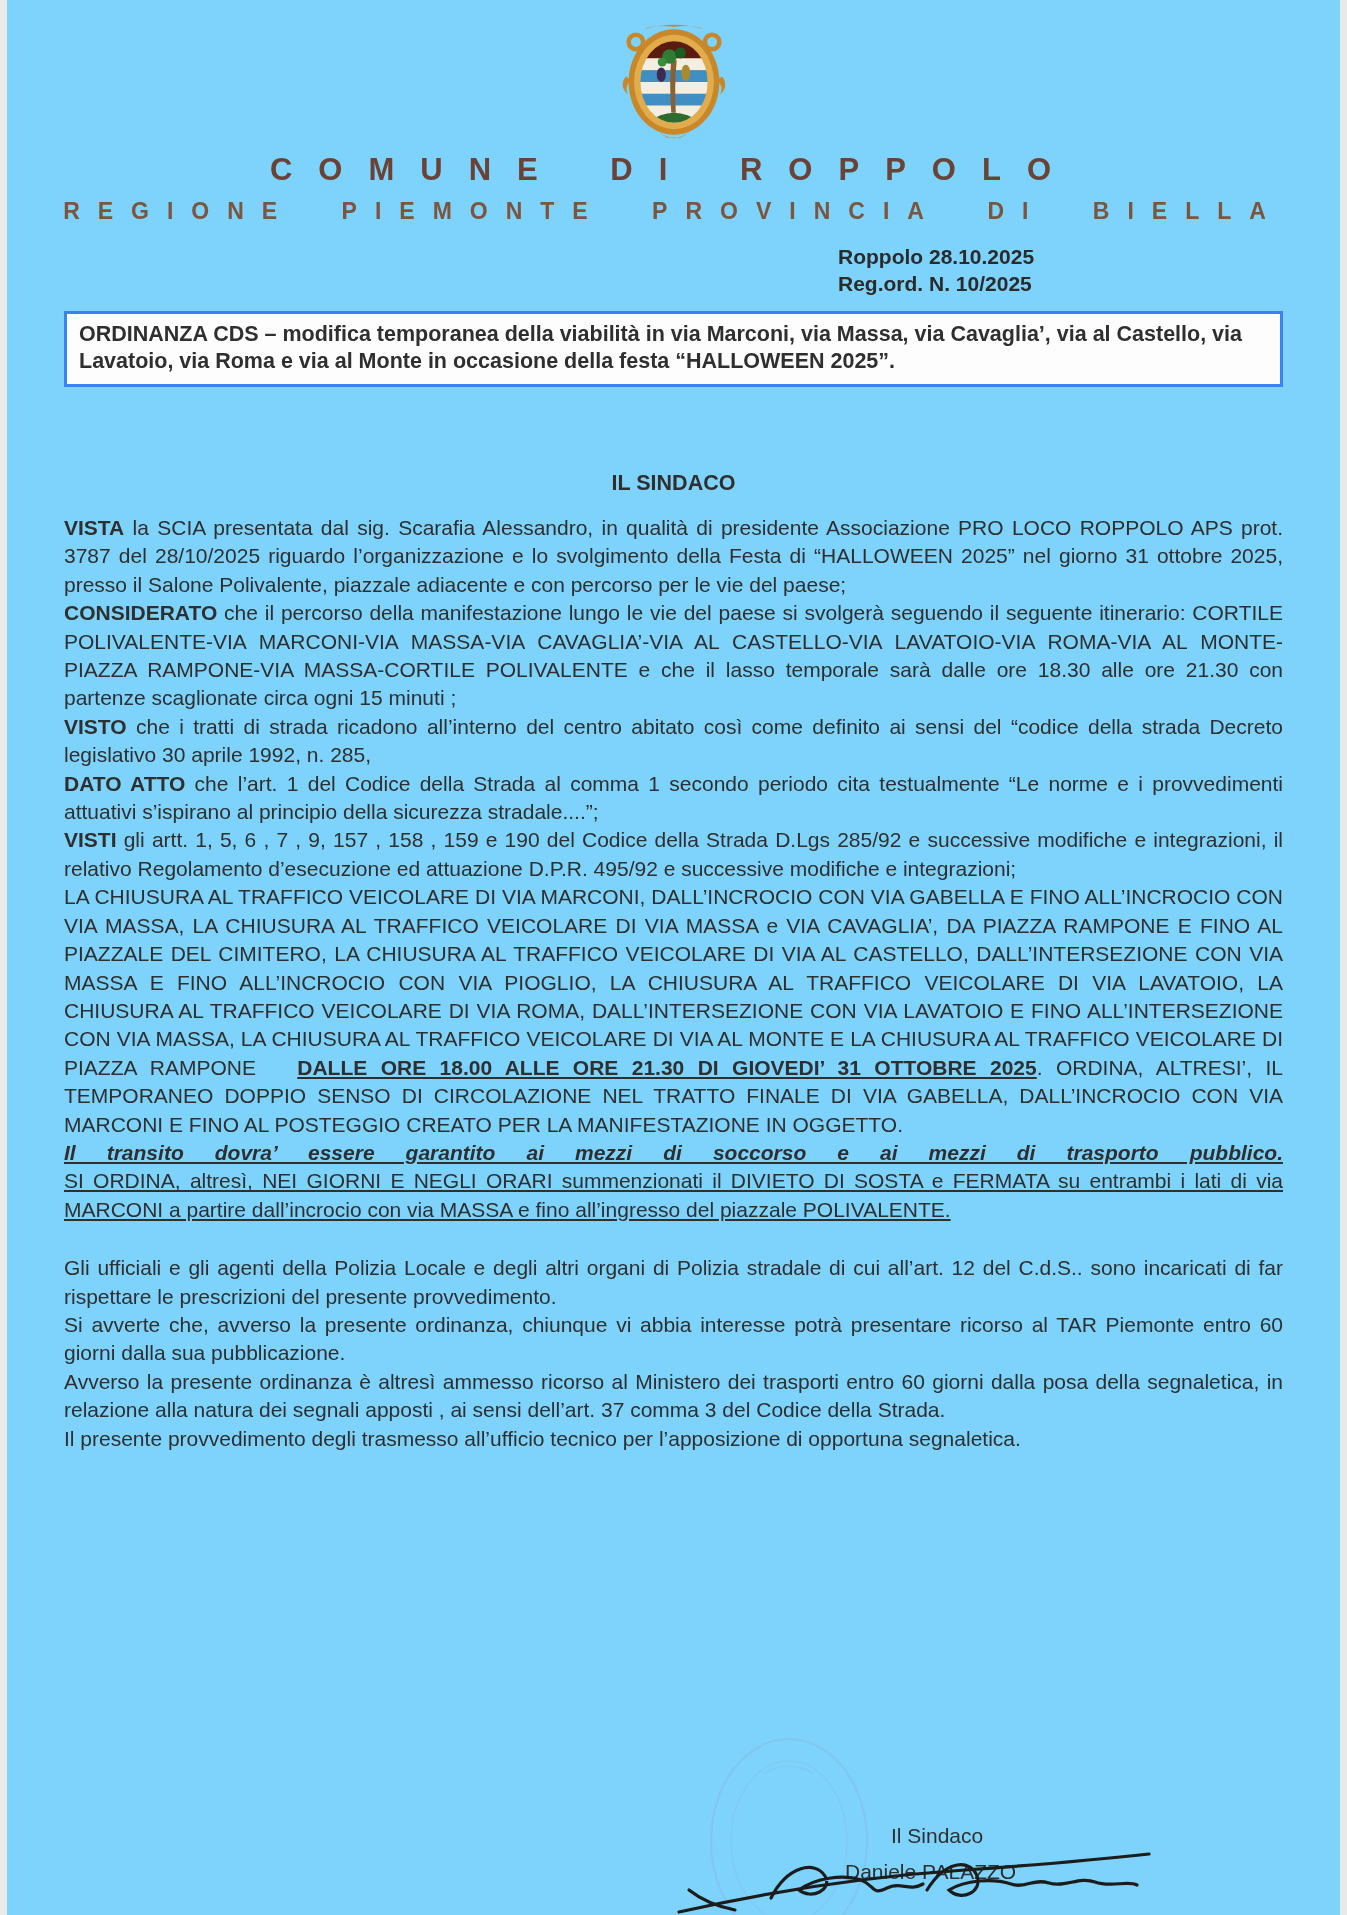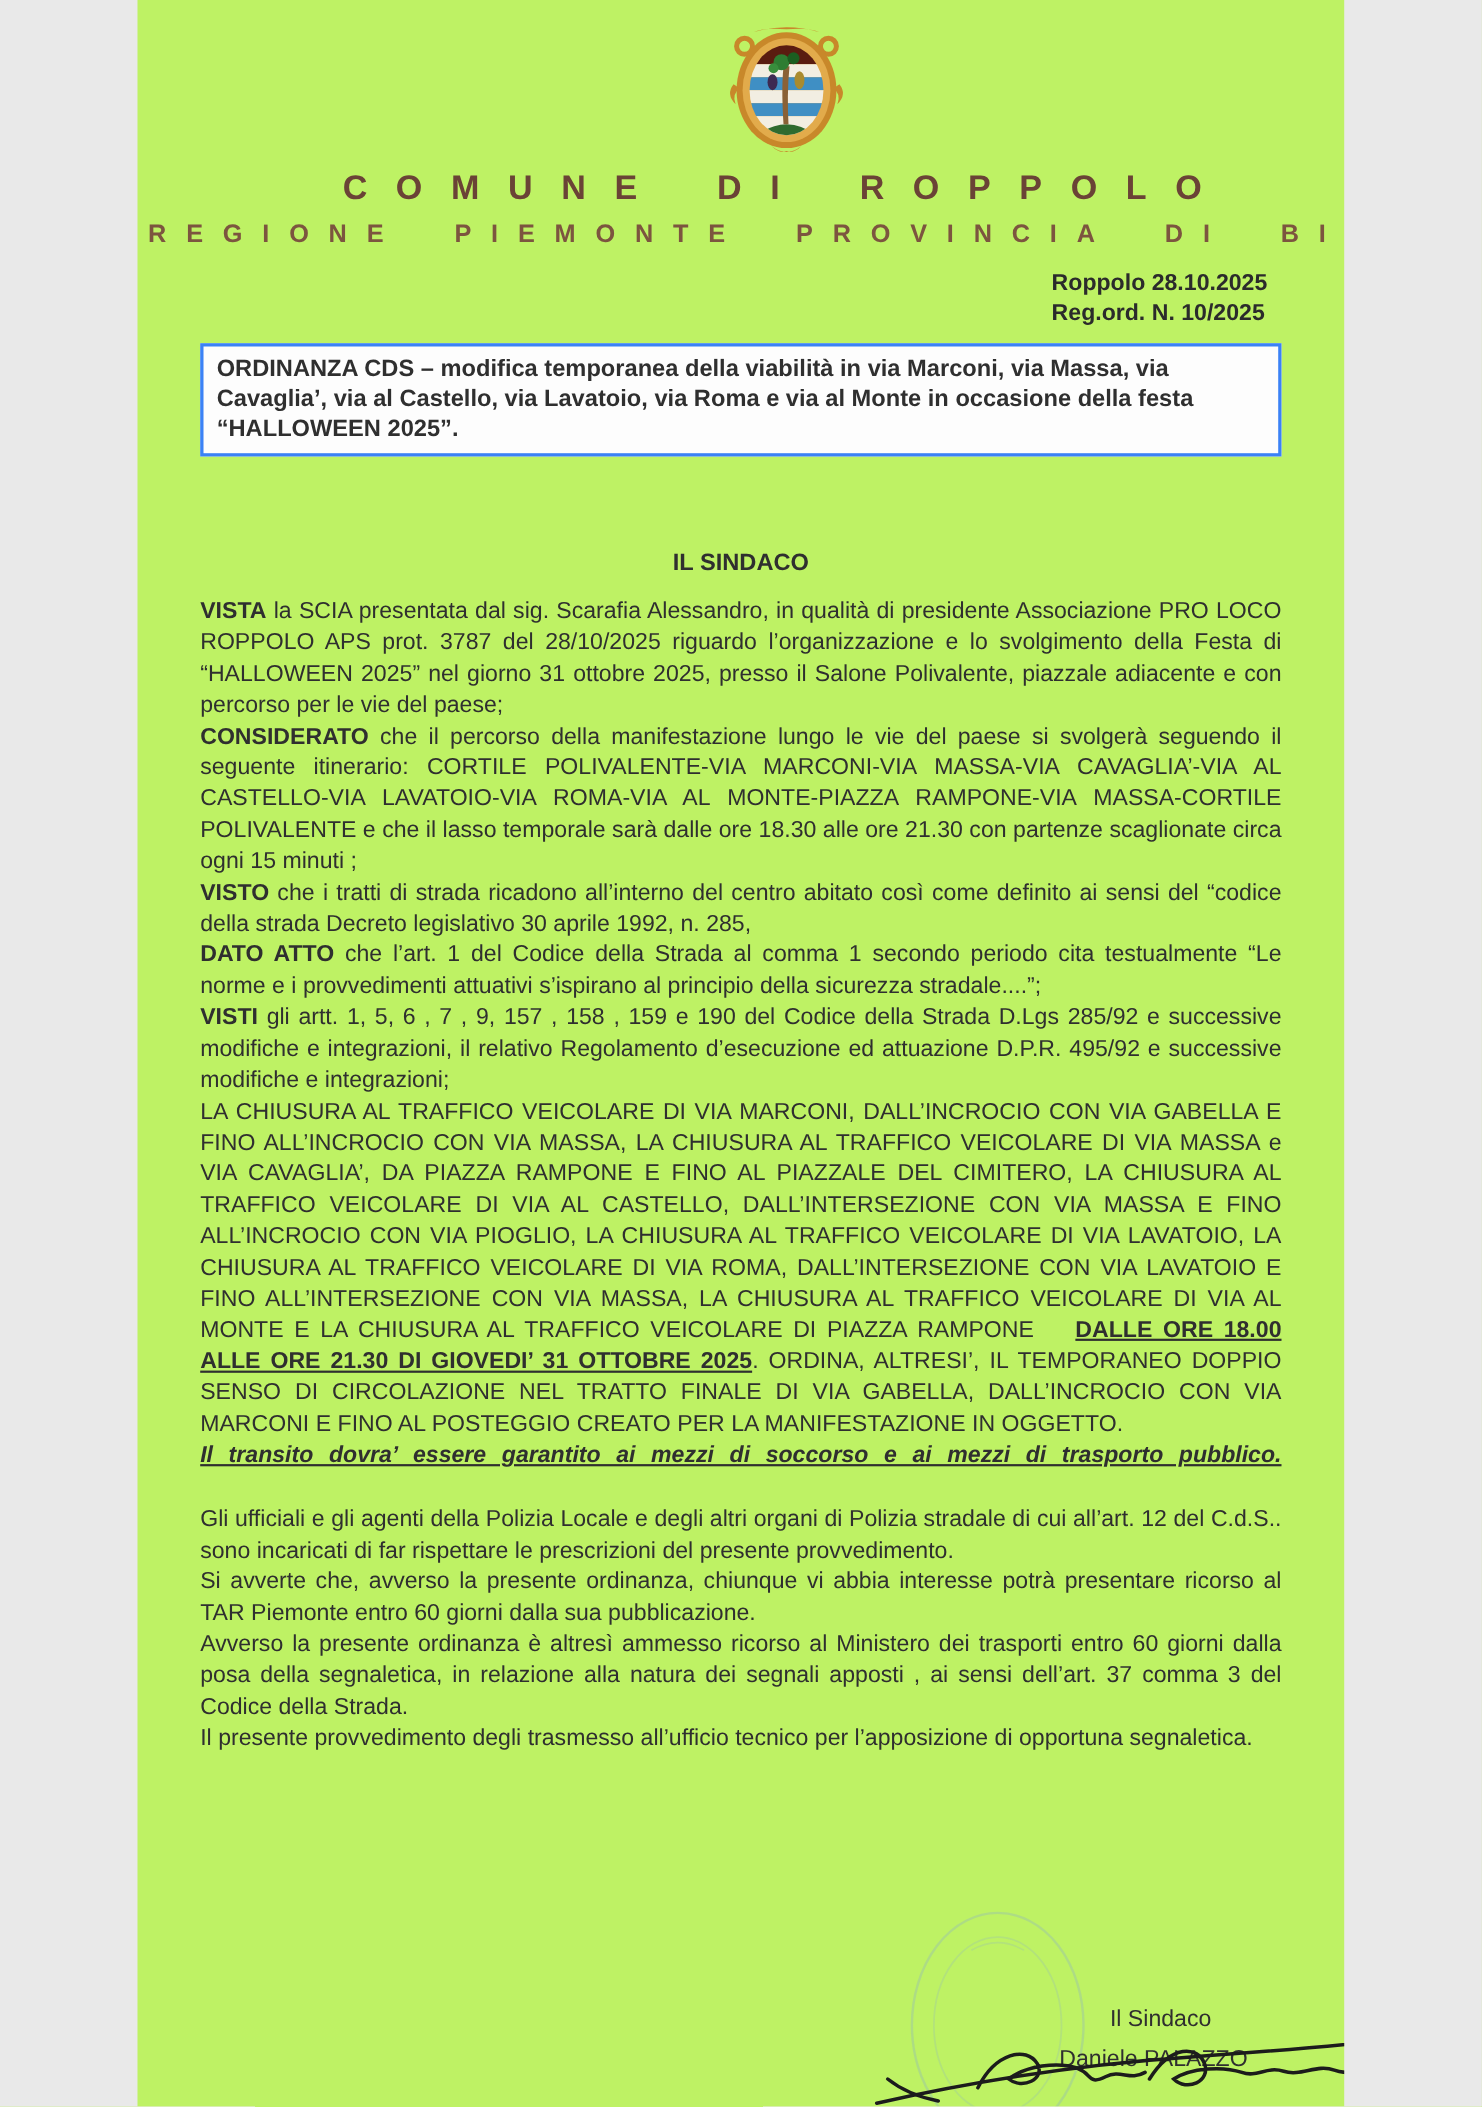--- a/index.html
+++ b/index.html
@@ -1,20 +1,20 @@
 <!DOCTYPE html>
 <html><head>
 <meta charset="utf-8">
 <style>
   html,body{margin:0;padding:0;background:#e9e9e9;}
   .page{
     position:relative;
-    width:1097px;height:1915px;
+    width:1333px;height:1915px;
     margin:0 auto;
-    background:#bef264;
+    background:#7dd3fc;
     overflow:hidden;
     font-family:"Liberation Sans",sans-serif;
     color:#2f2f2f;
   }
   
   .doc-header{padding-top:22px;text-align:center;}
   .crest-wrap{width:1180px;margin:0 auto;text-align:center;}
   .crest-wrap svg{display:inline-block;}
   .muni-line{
     width:1180px;margin:6px auto 0;
@@ -139,20 +139,21 @@
     <p class="premise"><span class="lead">CONSIDERATO</span><span> che il percorso della manifestazione lungo le vie del paese si svolgerà seguendo il seguente itinerario: CORTILE POLIVALENTE-VIA MARCONI-VIA MASSA-VIA CAVAGLIA’-VIA AL CASTELLO-VIA LAVATOIO-VIA ROMA-VIA AL MONTE-PIAZZA RAMPONE-VIA MASSA-CORTILE POLIVALENTE e che il lasso temporale sarà dalle ore 18.30 alle ore 21.30 con partenze scaglionate circa ogni 15 minuti ;</span></p>
     <p class="premise"><span class="lead">VISTO</span><span> che i tratti di strada ricadono all’interno del centro abitato così come definito ai sensi del “codice della strada Decreto  legislativo 30 aprile 1992, n. 285,</span></p>
     <p class="premise"><span class="lead">DATO ATTO</span><span> che l’art. 1 del Codice della Strada al comma 1 secondo periodo cita testualmente “Le norme e i provvedimenti attuativi s’ispirano al principio della sicurezza stradale....”;</span></p>
     <p class="premise"><span class="lead">VISTI</span><span> gli artt. 1, 5, 6 , 7 , 9, 157 , 158 , 159 e 190 del Codice della Strada D.Lgs 285/92 e successive modifiche e integrazioni, il relativo Regolamento d’esecuzione ed attuazione D.P.R. 495/92 e successive modifiche e integrazioni;</span></p>
   </div>
 
 
   <div class="content">
     <p class="ordina-body"><span>LA CHIUSURA AL TRAFFICO VEICOLARE DI VIA MARCONI, DALL’INCROCIO CON VIA GABELLA E FINO ALL’INCROCIO CON VIA MASSA, LA CHIUSURA AL TRAFFICO VEICOLARE DI VIA MASSA e VIA CAVAGLIA’, DA PIAZZA RAMPONE E FINO AL PIAZZALE DEL CIMITERO, LA CHIUSURA AL TRAFFICO VEICOLARE DI VIA AL CASTELLO, DALL’INTERSEZIONE CON VIA MASSA E FINO ALL’INCROCIO CON VIA PIOGLIO, LA CHIUSURA AL TRAFFICO VEICOLARE DI VIA LAVATOIO, LA CHIUSURA AL TRAFFICO VEICOLARE DI VIA ROMA, DALL’INTERSEZIONE CON VIA LAVATOIO E FINO ALL’INTERSEZIONE CON VIA MASSA, LA CHIUSURA AL TRAFFICO VEICOLARE DI VIA AL MONTE E LA CHIUSURA AL TRAFFICO VEICOLARE DI PIAZZA RAMPONE </span><span class="emph-hours">DALLE ORE 18.00 ALLE ORE 21.30 DI GIOVEDI’ 31 OTTOBRE 2025</span><span>. ORDINA, ALTRESI’, IL TEMPORANEO DOPPIO SENSO DI CIRCOLAZIONE NEL TRATTO FINALE DI VIA GABELLA, DALL’INCROCIO CON VIA MARCONI E FINO AL POSTEGGIO CREATO PER LA MANIFESTAZIONE IN OGGETTO.</span></p>
     <p class="transit-note">Il transito dovra’ essere garantito ai mezzi di soccorso e ai mezzi di trasporto pubblico.</p>
+    <p class="no-parking-note">SI ORDINA, altresì, NEI GIORNI E NEGLI ORARI summenzionati il DIVIETO DI SOSTA e FERMATA su entrambi i lati di via MARCONI a partire dall’incrocio con via MASSA e fino all’ingresso del piazzale POLIVALENTE.</p>
 
     <div class="closing">
       <p>Gli ufficiali e gli agenti della Polizia Locale e degli altri organi di Polizia stradale di cui all’art. 12 del C.d.S.. sono incaricati di far rispettare le prescrizioni del presente provvedimento.</p>
       <p>Si avverte che, avverso la presente ordinanza, chiunque vi abbia interesse potrà presentare ricorso al TAR Piemonte entro 60 giorni dalla sua pubblicazione.</p>
       <p>Avverso la presente ordinanza è altresì ammesso ricorso al Ministero dei trasporti entro 60 giorni dalla posa della segnaletica, in relazione alla natura dei segnali apposti , ai sensi dell’art. 37 comma 3 del Codice della Strada.</p>
       <p>Il presente provvedimento degli trasmesso all’ufficio tecnico per l’apposizione di opportuna segnaletica.</p>
     </div>
   </div>
 
   <svg class="stamp" width="168" height="215" viewBox="0 0 168 215">

